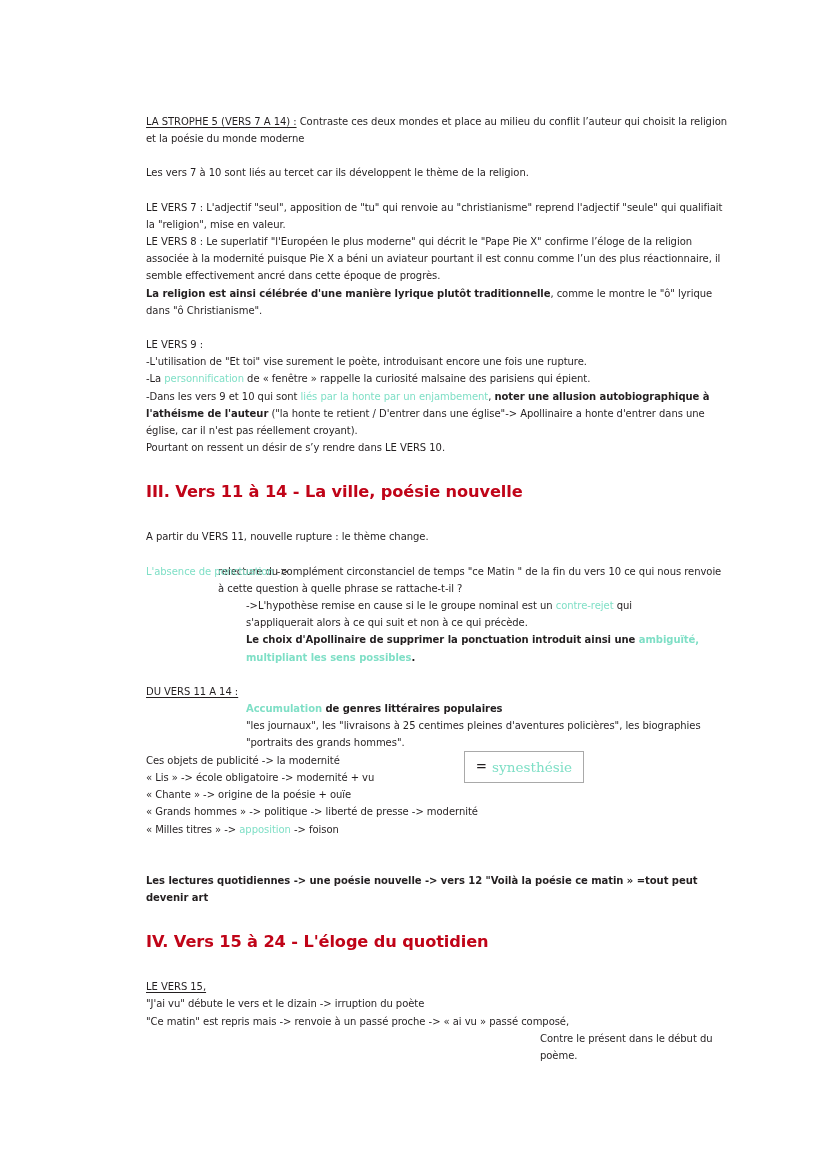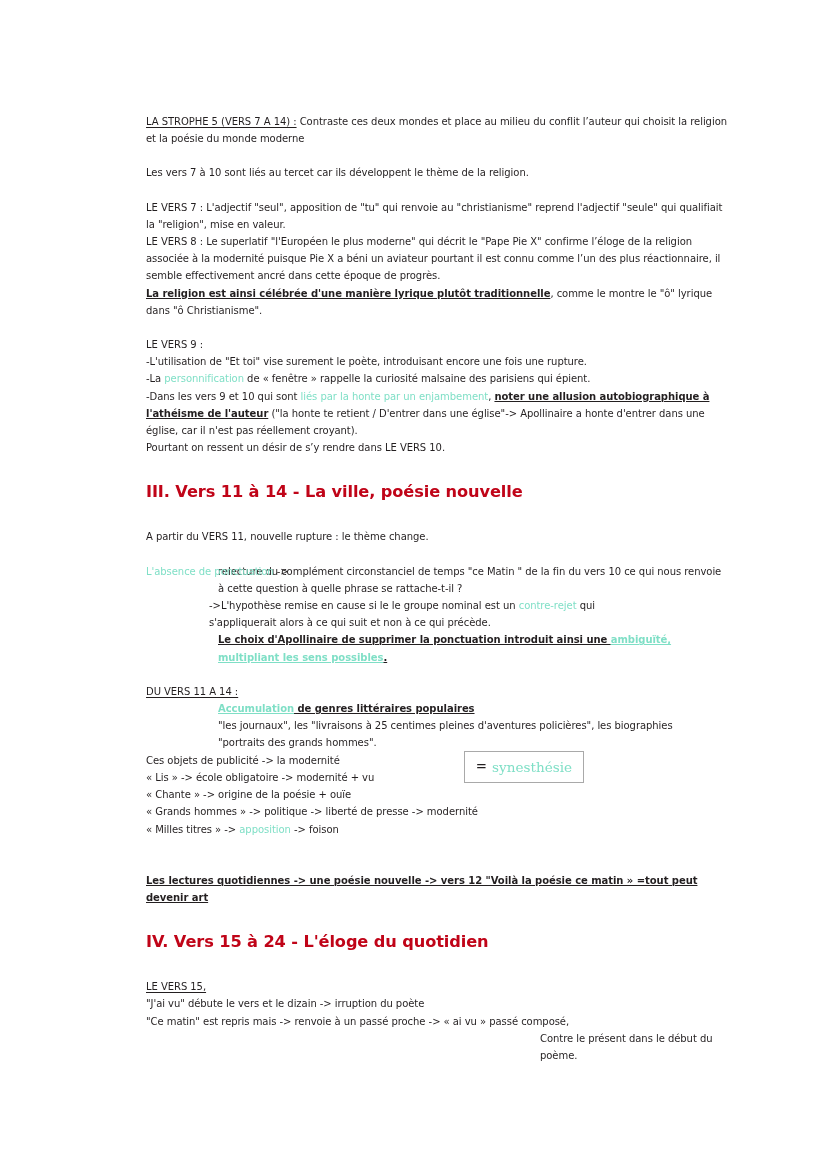--- a/index.html
+++ b/index.html
@@ -35,36 +35,36 @@
     line-height: 17.2px;
     letter-spacing: -0.05px;
   }
   .gap {
     height: 17px;
   }
   .gap-lg { height: 26px; }
   .gap-xl { height: 34px; }
 
   .u { text-decoration: underline; text-underline-offset: 1.5px; }
-  .b { font-weight: bold; text-decoration: underline; }
+  .b { font-weight: bold; }
   .teal { color: #7fdfc6; }
   .head {
     font-size: 16.2px;
     line-height: 20px;
     font-weight: bold;
     color: #c00418;
     letter-spacing: -0.1px;
   }
   
   .ind-1 {
-    margin-left: 72px;
+    margin-left: 100px;
     width: 484px;
   }
   .ind-2 {
-    margin-left: 63px;
+    margin-left: 100px;
     width: 452px;
   }
   .ind-right {
     margin-left: 394px;
     width: 200px;
   }
   .hang {
     position: relative;
   }
   .hang .lead {

